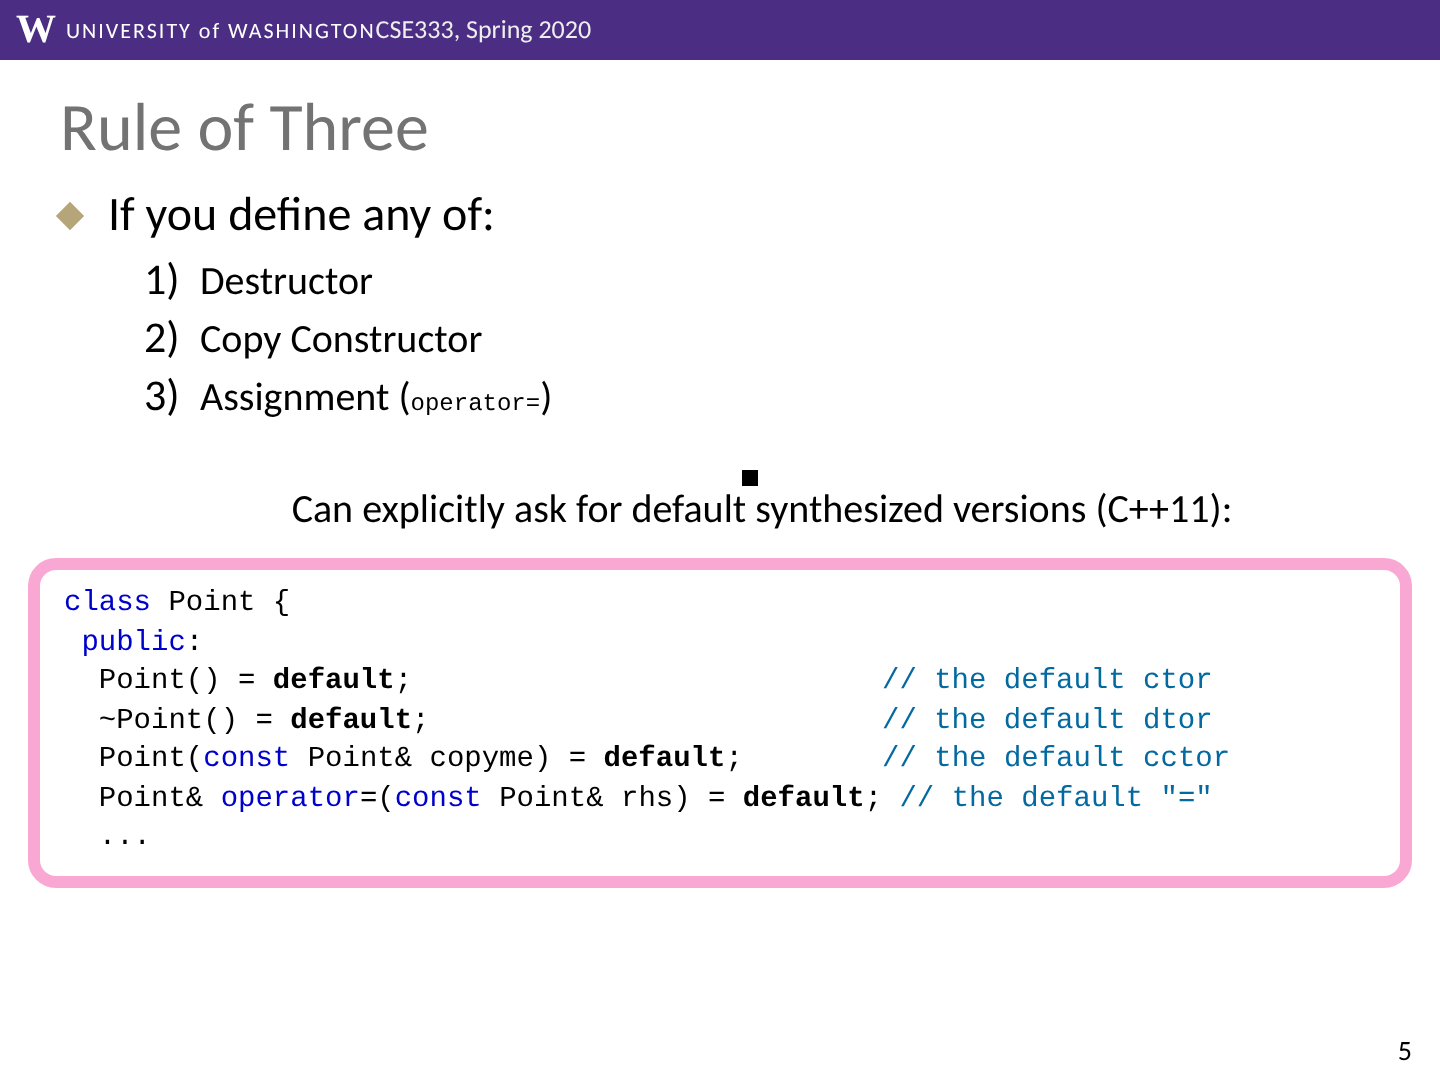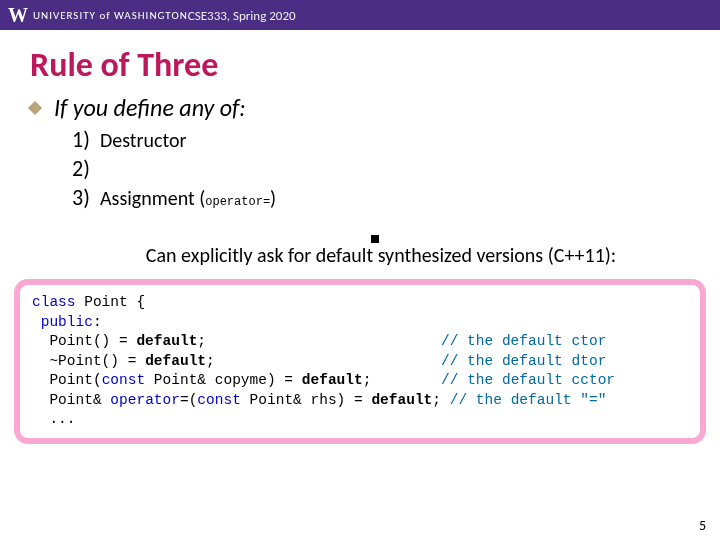--- a/index.html
+++ b/index.html
@@ -6,26 +6,26 @@
   html, body { width: 720px; height: 540px; font-family: Calibri, Arial, sans-serif; background: #fff; color: #000; }
   .slide { width: 720px; height: 540px; position: relative; }
 
   .header { background: #4b2e83; height: 30px; display: flex; align-items: center; color: #fff; }
   .uw-logo { display: flex; align-items: center; padding-left: 8px; }
   .uw-w { font-family: Georgia, 'Times New Roman', serif; font-weight: bold; font-size: 20px; color: #fff; margin-right: 6px; letter-spacing: -1px; }
   .uw-text { font-size: 11px; letter-spacing: 1px; }
   .header-center { flex: 1; text-align: center; font-size: 11px; color: #eee; }
   .header-right { font-size: 13px; color: #eee; padding-right: 10px; }
 
-  .title { font-size: 34px; font-weight: bold; color: #be185d; padding: 14px 0 8px 30px; }
+  .title { font-size: 34px; font-weight: normal; color: #737373; padding: 14px 0 8px 30px; }
 
   .body { padding: 0 30px 0 30px; }
   .bullet-row { display: flex; align-items: flex-start; margin-bottom: 4px; }
   .diamond { width: 10px; height: 10px; transform: rotate(45deg); background: #b7a57a; margin-top: 10px; margin-right: 14px; flex-shrink: 0; }
-  .bullet-text { font-size: 24px; font-style: italic; }
+  .bullet-text { font-size: 24px; }
   .ol { margin-left: 42px; margin-top: 2px; margin-bottom: 14px; }
   .num-row { display: flex; align-items: baseline; margin-bottom: 2px; }
   .num { font-size: 22px; width: 28px; flex-shrink: 0; }
   .item { font-size: 20px; }
   .mono-inline { font-family: Liberation Mono, monospace; font-size: 12px; }
   .sub-row { display: flex; align-items: center; margin-left: 42px; margin-top: 17px; flex-direction: column; }
   .square { width: 8px; height: 8px; background: #000; margin-top: 7px; margin-right: 12px; flex-shrink: 0; }
   .sub-text { font-size: 20px; }
 
   .codebox { margin: 12px 14px 0 14px; border: 6px solid #f9a8d4; border-radius: 14px; padding: 8px 12px; font-family: Consolas, 'Courier New', monospace; font-size: 14.5px; line-height: 1.35; white-space: pre; overflow: hidden; }
@@ -57,20 +57,21 @@
       <div class="bullet-text">If you define any of:</div>
     </div>
 
     <div class="ol">
       <div class="num-row">
         <span class="num">1)</span>
         <span class="item">Destructor</span>
       </div>
       <div class="num-row">
         <span class="num">2)</span>
+        <span class="item">Copy Constructor</span>
       </div>
       <div class="num-row">
         <span class="num">3)</span>
         <span class="item"><span>Assignment (</span><span class="mono-inline">operator=</span><span>)</span></span>
       </div>
     </div>
 
 
     <div class="sub-row">
       <div class="square"></div>

